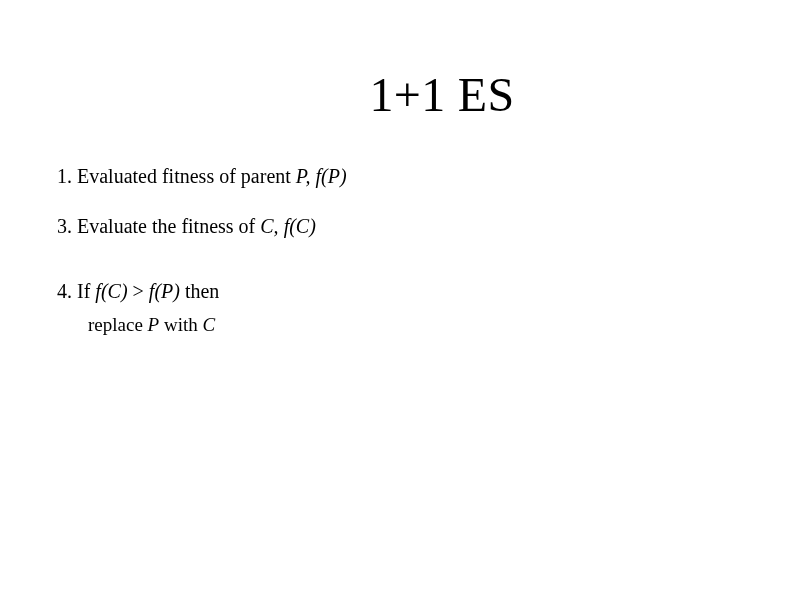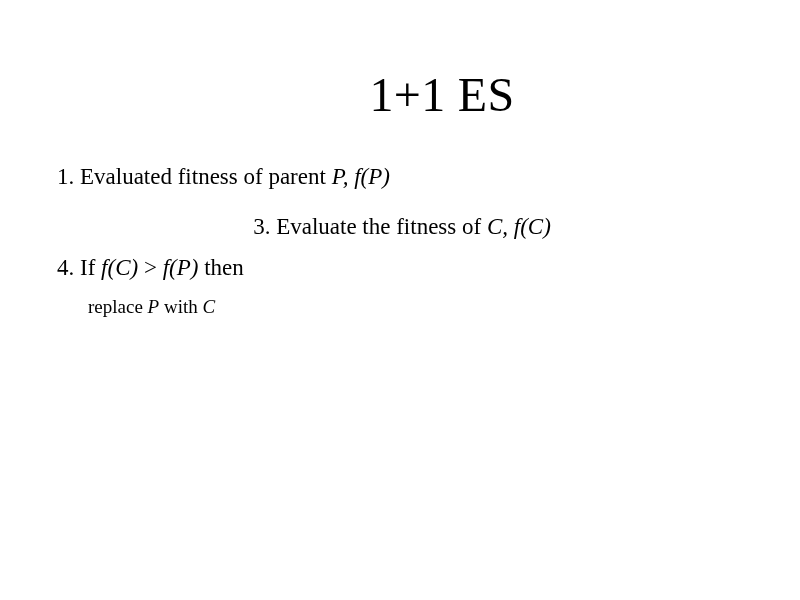--- a/index.html
+++ b/index.html
@@ -35,42 +35,41 @@
     white-space: nowrap;
     margin-left: 36px;
   }
   .body-block {
     position: absolute;
     left: 57px;
     top: 160px;
     width: 690px;
   }
   .step {
-    font-size: 23px;
+    font-size: 20px;
     line-height: 33px;
     color: #000000;
     margin: 0 0 17px 0;
     text-indent: 0;
     white-space: normal;
   }
   .step:last-child {
     margin-bottom: 0;
   }
   .step-2 {
     width: 580px;
     padding-left: 23px;
     text-indent: -23px;
     margin-bottom: 19px;
   }
   .step-3 {
-    margin-bottom: 8px;
-    text-align: center;
+    margin-bottom: 32px;
   }
   .step-4 {
-    margin-bottom: 6px;
+    margin-bottom: 0;
   }
   .substep {
     font-size: 19px;
     line-height: 33px;
     color: #000000;
     margin: 0 0 16px 0;
     padding-left: 31px;
   }
   .it {
     font-style: italic;

